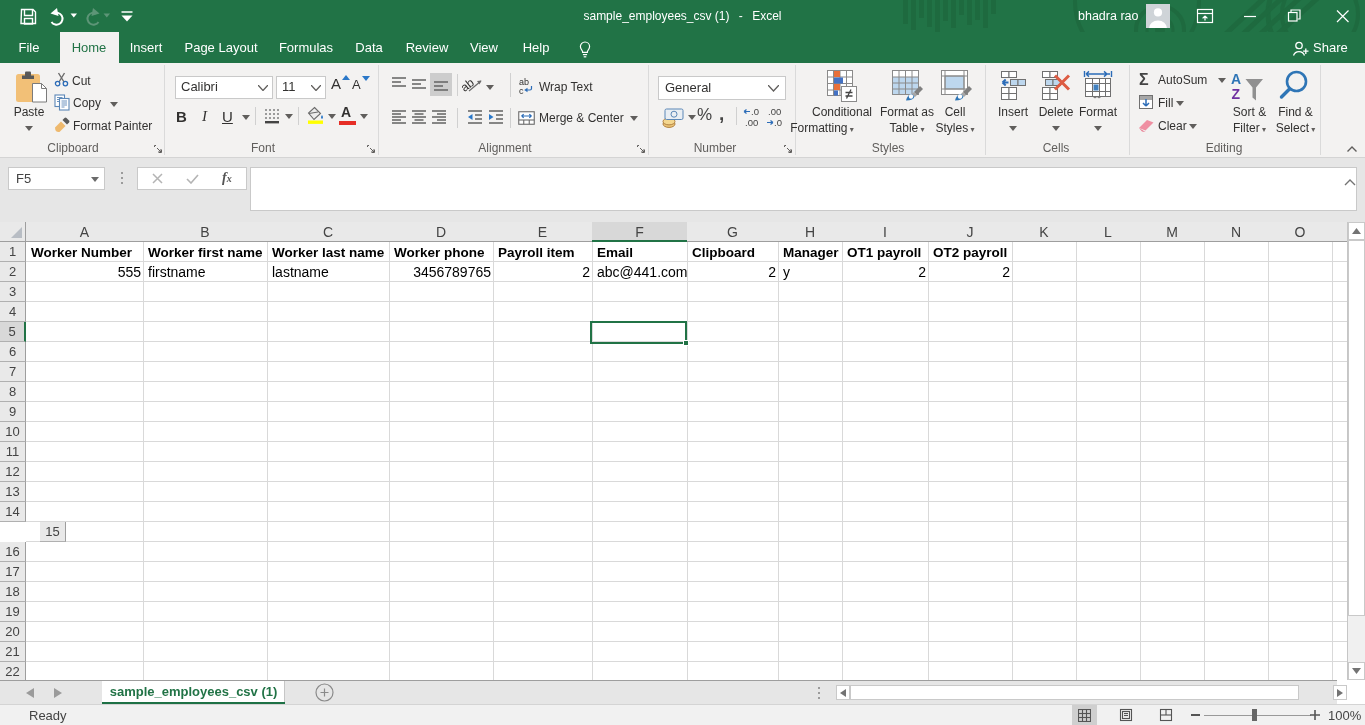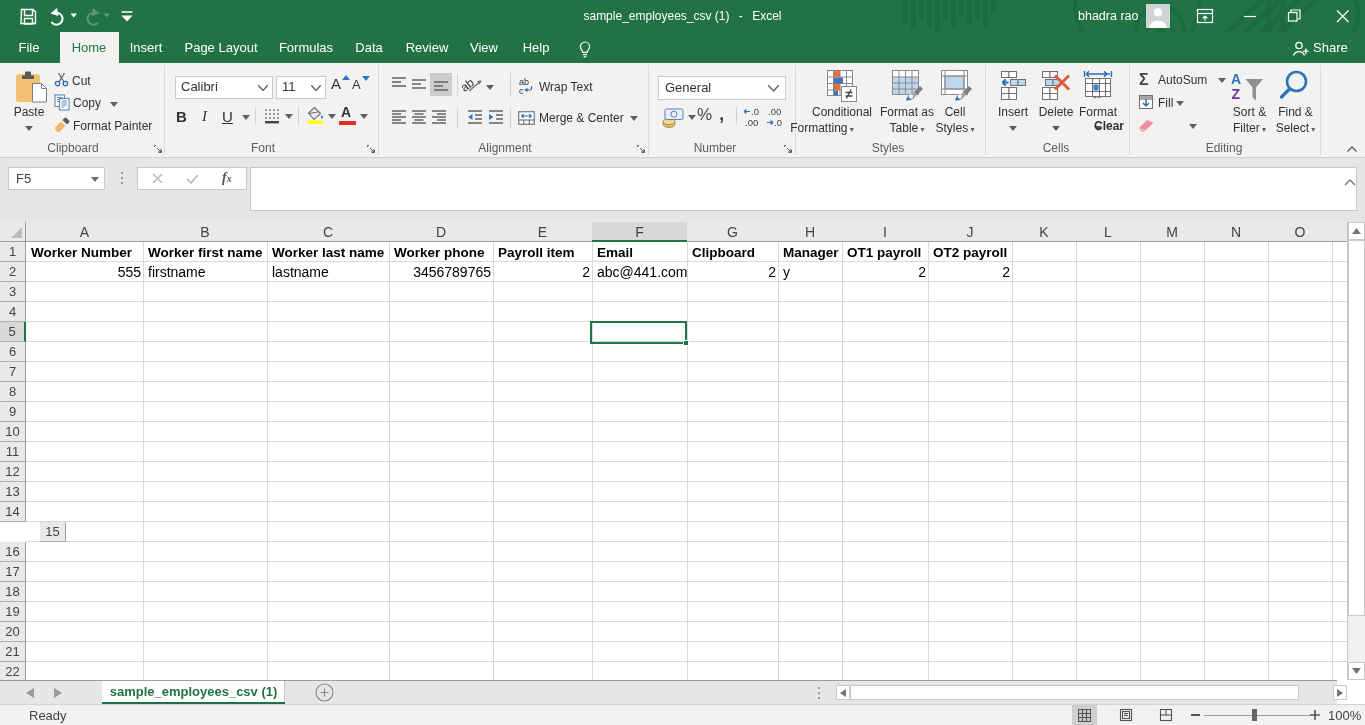--- a/index.html
+++ b/index.html
@@ -464,21 +464,21 @@
 <path d="M7 4 v7 m0 0 l-3-3 m3 3 l3-3" stroke="#2b6cb8" stroke-width="1.5" fill="none"></path>
 </svg>
 <div class="rtext" style="left:1158px;top:33px;">Fill</div>
 <svg width="8" height="5" style="position:absolute;left:1176px;top:38px">
       <path d="M0 0 h8 l-4 5 z" fill="#605e5c"></path>
     </svg>
 <svg width="18" height="14" viewBox="0 0 18 14" style="position:absolute;left:1138px;top:56px">
 <path d="M1 9 L9 1 l6.5 2.5 -8 8z" fill="#ef8fa2"></path>
 <path d="M1 9 l3 3.5 3.5 0.5" fill="#e87d92"></path>
 </svg>
-<div class="rtext" style="left:1094px;top:56px;font-weight:bold;">Clear</div>
+<div class="rtext" style="left:1158px;top:56px;">Clear</div>
 <svg width="8" height="5" style="position:absolute;left:1189px;top:61px">
       <path d="M0 0 h8 l-4 5 z" fill="#605e5c"></path>
     </svg>
 <svg width="36" height="32" viewBox="0 0 36 32" style="position:absolute;left:1230px;top:7px">
 <text x="1" y="13.5" font-size="14" font-weight="bold" fill="#2e75b6" font-family="Liberation Sans">A</text>
 <text x="1.5" y="29" font-size="14" font-weight="bold" fill="#7030a0" font-family="Liberation Sans">Z</text>
 <path d="M15.5 9 h17.5 l-7 8.5 v13 l-3.5-3 v-10z" fill="#909090"></path>
 </svg>
 <div class="fbig" style="left:1212px;top:42px;width:75px;">Sort &amp;</div>
 <div class="fbig" style="left:1212px;top:58px;width:75px;">Filter<span style="font-size:8px;color:#605e5c;"> ▾</span></div>

